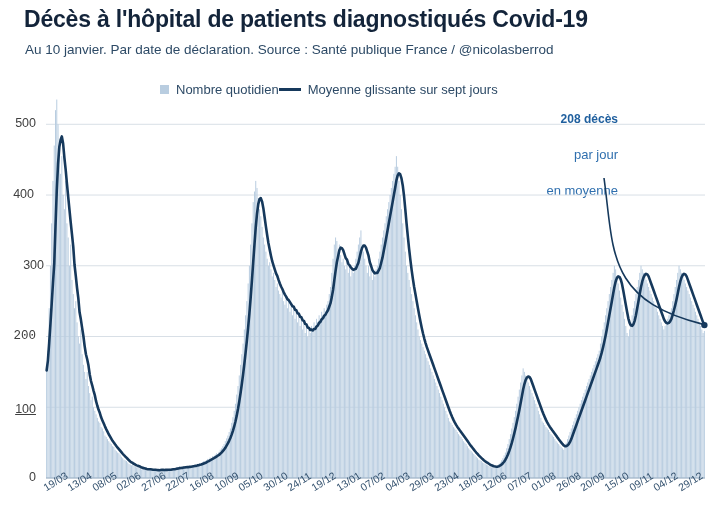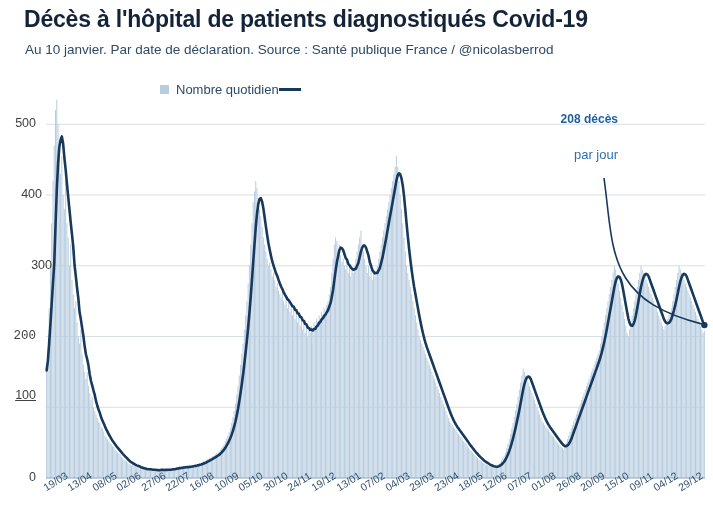--- a/index.html
+++ b/index.html
@@ -58,26 +58,28 @@
   <div class="title">Décès à l'hôpital de patients diagnostiqués Covid-19</div>
   <div class="subtitle">Au 10 janvier. Par date de déclaration. Source : Santé publique France / @nicolasberrod</div>
 
   <div class="legend">
     <div class="legend-item">
       <span class="legend-swatch-bar"></span>
       <span>Nombre quotidien</span>
     </div>
     <div class="legend-item">
       <span class="legend-swatch-line"></span>
+      <span>Moyenne glissante sur sept jours</span>
     </div>
   </div>
 
   <div class="annot">
     <div class="annot-main">208 décès</div>
     <div class="annot-sub">par jour</div>
+    <div class="annot-sub">en moyenne</div>
   </div>
 
   <svg id="plot" width="713" height="517">
       <line x1="46" y1="478" x2="705" y2="478" stroke="#d8dfe6" stroke-width="1"></line>
       <line x1="46" y1="407.25925925925924" x2="705" y2="407.25925925925924" stroke="#d8dfe6" stroke-width="1"></line>
       <line x1="46" y1="336.51851851851853" x2="705" y2="336.51851851851853" stroke="#d8dfe6" stroke-width="1"></line>
       <line x1="46" y1="265.77777777777777" x2="705" y2="265.77777777777777" stroke="#d8dfe6" stroke-width="1"></line>
       <line x1="46" y1="195.03703703703707" x2="705" y2="195.03703703703707" stroke="#d8dfe6" stroke-width="1"></line>
       <line x1="46" y1="124.2962962962963" x2="705" y2="124.2962962962963" stroke="#d8dfe6" stroke-width="1"></line>
       <g>
@@ -602,24 +604,24 @@
         <rect x="702.60" y="332.98" width="1.00" height="145.02" fill="#b9cde0"></rect>
         <rect x="703.87" y="330.86" width="1.00" height="147.14" fill="#b9cde0"></rect>
       </g>
       <path d="M46.63 370.47 L47.90 360.57 L49.17 343.12 L50.44 323.79 L51.70 303.69 L52.97 283.23 L54.24 263.55 L55.50 226.37 L56.77 190.49 L58.04 164.21 L59.31 147.03 L60.57 139.96 L61.84 136.42 L63.11 143.50 L64.38 157.65 L65.64 169.27 L66.91 183.42 L68.18 196.55 L69.45 209.69 L70.71 222.32 L71.98 234.45 L73.25 246.58 L74.51 264.77 L75.78 275.88 L77.05 288.01 L78.32 298.12 L79.58 312.26 L80.85 319.34 L82.12 327.93 L83.39 336.01 L84.65 346.12 L85.92 354.20 L87.19 359.26 L88.45 365.32 L89.72 374.42 L90.99 380.98 L92.26 385.53 L93.52 390.58 L94.79 395.13 L96.06 401.20 L97.33 405.74 L98.59 409.79 L99.86 413.02 L101.13 417.37 L102.40 420.40 L103.66 423.33 L104.93 426.36 L106.20 429.09 L107.46 431.61 L108.73 434.24 L110.00 436.47 L111.27 438.69 L112.53 440.81 L113.80 442.43 L115.07 444.25 L116.34 445.96 L117.60 447.58 L118.87 449.10 L120.14 450.61 L121.40 452.13 L122.67 453.75 L123.94 455.16 L125.21 456.47 L126.47 457.69 L127.74 459.00 L129.01 460.31 L130.28 461.43 L131.54 462.44 L132.81 463.04 L134.08 463.85 L135.35 464.66 L136.61 465.37 L137.88 465.77 L139.15 466.28 L140.41 466.78 L141.68 467.59 L142.95 467.89 L144.22 468.20 L145.48 468.50 L146.75 469.01 L148.02 469.21 L149.29 469.21 L150.55 469.21 L151.82 469.51 L153.09 469.81 L154.35 469.81 L155.62 469.81 L156.89 470.02 L158.16 470.12 L159.42 470.22 L160.69 470.02 L161.96 469.81 L163.23 469.92 L164.49 470.02 L165.76 469.81 L167.03 469.92 L168.30 469.81 L169.56 469.81 L170.83 469.81 L172.10 469.51 L173.36 469.21 L174.63 469.21 L175.90 468.90 L177.17 468.60 L178.43 468.50 L179.70 468.10 L180.97 468.00 L182.24 467.89 L183.50 467.49 L184.77 467.39 L186.04 467.19 L187.30 466.98 L188.57 467.09 L189.84 466.88 L191.11 466.68 L192.37 466.48 L193.64 466.28 L194.91 466.08 L196.18 465.87 L197.44 465.37 L198.71 465.17 L199.98 464.66 L201.25 464.46 L202.51 463.95 L203.78 463.45 L205.05 462.94 L206.31 462.44 L207.58 461.63 L208.85 461.12 L210.12 460.21 L211.38 459.61 L212.65 458.90 L213.92 458.19 L215.19 457.38 L216.45 456.58 L217.72 455.77 L218.99 454.96 L220.25 453.75 L221.52 452.63 L222.79 451.12 L224.06 449.60 L225.32 447.88 L226.59 445.66 L227.86 443.34 L229.13 440.81 L230.39 437.98 L231.66 434.65 L232.93 430.81 L234.20 426.46 L235.46 421.51 L236.73 415.65 L238.00 409.08 L239.26 401.50 L240.53 393.21 L241.80 384.22 L243.07 374.62 L244.33 364.01 L245.60 352.69 L246.87 340.56 L248.14 327.42 L249.40 313.28 L250.67 297.61 L251.94 280.43 L253.20 262.24 L254.47 244.56 L255.74 227.38 L257.01 213.73 L258.27 204.13 L259.54 199.08 L260.81 198.07 L262.08 201.61 L263.34 208.17 L264.61 217.27 L265.88 226.37 L267.15 234.96 L268.41 243.04 L269.68 249.61 L270.95 255.67 L272.21 261.23 L273.48 265.27 L274.75 269.31 L276.02 273.36 L277.28 275.88 L278.55 279.93 L279.82 283.46 L281.09 286.49 L282.35 289.02 L283.62 292.05 L284.89 294.58 L286.15 296.60 L287.42 299.13 L288.69 300.14 L289.96 302.16 L291.22 304.18 L292.49 306.20 L293.76 306.71 L295.03 309.74 L296.29 310.24 L297.56 313.28 L298.83 313.78 L300.10 316.81 L301.36 317.32 L302.63 320.35 L303.90 320.85 L305.16 323.89 L306.43 324.39 L307.70 327.42 L308.97 327.93 L310.23 329.95 L311.50 329.44 L312.77 330.46 L314.04 328.94 L315.30 328.94 L316.57 326.41 L317.84 325.40 L319.10 322.88 L320.37 321.87 L321.64 319.34 L322.91 318.33 L324.17 315.80 L325.44 314.79 L326.71 312.26 L327.98 310.24 L329.24 306.71 L330.51 303.17 L331.78 297.11 L333.05 290.03 L334.31 280.43 L335.58 270.83 L336.85 262.24 L338.11 256.18 L339.38 250.11 L340.65 247.59 L341.92 248.09 L343.18 250.11 L344.45 254.16 L345.72 258.20 L346.99 259.71 L348.25 263.76 L349.52 265.27 L350.79 267.29 L352.05 268.81 L353.32 269.82 L354.59 269.31 L355.86 268.81 L357.12 265.78 L358.39 262.75 L359.66 257.19 L360.93 251.63 L362.19 247.59 L363.46 245.57 L364.73 245.57 L366.00 247.59 L367.26 251.63 L368.53 255.67 L369.80 262.24 L371.06 265.78 L372.33 269.82 L373.60 271.84 L374.87 273.36 L376.13 272.85 L377.40 272.85 L378.67 270.33 L379.94 267.80 L381.20 262.75 L382.47 257.69 L383.74 251.12 L385.00 244.56 L386.27 237.48 L387.54 230.41 L388.81 223.33 L390.07 216.26 L391.34 209.19 L392.61 202.11 L393.88 195.04 L395.14 187.96 L396.41 180.38 L397.68 175.33 L398.95 173.31 L400.21 174.32 L401.48 178.36 L402.75 185.44 L404.01 195.54 L405.28 209.19 L406.55 223.33 L407.82 236.47 L409.08 248.60 L410.35 259.71 L411.62 269.82 L412.89 278.92 L414.15 287.00 L415.42 294.07 L416.69 301.15 L417.95 308.22 L419.22 315.30 L420.49 321.87 L421.76 327.93 L423.02 333.49 L424.29 338.54 L425.56 343.09 L426.83 347.13 L428.09 350.67 L429.36 354.20 L430.63 357.74 L431.90 361.28 L433.16 364.81 L434.43 368.35 L435.70 371.89 L436.96 375.43 L438.23 378.96 L439.50 382.50 L440.77 386.04 L442.03 389.57 L443.30 393.11 L444.57 396.65 L445.84 400.19 L447.10 403.72 L448.37 407.26 L449.64 410.80 L450.90 414.03 L452.17 417.06 L453.44 419.89 L454.71 422.42 L455.97 424.64 L457.24 426.66 L458.51 428.48 L459.78 430.30 L461.04 432.02 L462.31 433.74 L463.58 435.56 L464.85 437.37 L466.11 439.09 L467.38 440.81 L468.65 442.63 L469.91 444.45 L471.18 446.17 L472.45 447.78 L473.72 449.40 L474.98 451.02 L476.25 452.53 L477.52 453.95 L478.79 455.36 L480.05 456.68 L481.32 457.89 L482.59 459.10 L483.85 460.21 L485.12 461.22 L486.39 462.13 L487.66 462.94 L488.92 463.75 L490.19 464.56 L491.46 465.27 L492.73 465.77 L493.99 466.28 L495.26 466.48 L496.53 466.68 L497.80 466.58 L499.06 466.18 L500.33 465.47 L501.60 464.56 L502.86 463.25 L504.13 461.73 L505.40 459.71 L506.67 457.28 L507.93 454.45 L509.20 451.12 L510.47 447.38 L511.74 443.13 L513.00 438.49 L514.27 433.43 L515.54 428.08 L516.80 422.32 L518.07 416.25 L519.34 409.89 L520.61 403.32 L521.87 396.55 L523.14 389.57 L524.41 384.02 L525.68 379.97 L526.94 377.45 L528.21 376.44 L529.48 376.94 L530.75 378.96 L532.01 382.50 L533.28 386.04 L534.55 389.57 L535.81 393.11 L537.08 396.65 L538.35 400.19 L539.62 403.72 L540.88 407.26 L542.15 410.80 L543.42 414.03 L544.69 417.06 L545.95 419.89 L547.22 422.42 L548.49 424.64 L549.75 426.66 L551.02 428.48 L552.29 430.30 L553.56 432.02 L554.82 433.74 L556.09 435.56 L557.36 437.37 L558.63 439.09 L559.89 440.71 L561.16 442.33 L562.43 443.94 L563.70 445.46 L564.96 446.17 L566.23 446.17 L567.50 445.46 L568.76 444.04 L570.03 441.92 L571.30 439.09 L572.57 435.56 L573.83 432.02 L575.10 428.48 L576.37 424.94 L577.64 421.41 L578.90 417.87 L580.17 414.33 L581.44 410.80 L582.70 407.26 L583.97 403.72 L585.24 400.19 L586.51 396.65 L587.77 393.11 L589.04 389.57 L590.31 386.04 L591.58 382.50 L592.84 378.96 L594.11 375.43 L595.38 371.89 L596.65 368.35 L597.91 364.81 L599.18 361.28 L600.45 357.24 L601.71 352.69 L602.98 347.63 L604.25 342.08 L605.52 336.01 L606.78 329.44 L608.05 322.37 L609.32 315.30 L610.59 308.22 L611.85 301.15 L613.12 294.07 L614.39 287.00 L615.65 281.44 L616.92 277.90 L618.19 276.39 L619.46 276.89 L620.72 279.42 L621.99 283.97 L623.26 290.54 L624.53 297.61 L625.79 304.69 L627.06 311.76 L628.33 318.33 L629.60 322.88 L630.86 325.40 L632.13 325.91 L633.40 324.39 L634.66 320.85 L635.93 315.30 L637.20 308.22 L638.47 301.15 L639.73 294.07 L641.00 287.00 L642.27 281.44 L643.54 277.40 L644.80 274.87 L646.07 273.86 L647.34 274.37 L648.60 276.39 L649.87 279.93 L651.14 283.46 L652.41 287.00 L653.67 290.54 L654.94 294.07 L656.21 297.61 L657.48 301.15 L658.74 304.69 L660.01 308.22 L661.28 311.76 L662.55 315.30 L663.81 318.83 L665.08 321.36 L666.35 322.88 L667.61 323.38 L668.88 322.88 L670.15 321.36 L671.42 318.83 L672.68 314.79 L673.95 310.24 L675.22 305.19 L676.49 299.63 L677.75 293.57 L679.02 287.00 L680.29 281.44 L681.55 277.40 L682.82 274.87 L684.09 273.86 L685.36 274.37 L686.62 276.39 L687.89 279.93 L689.16 283.46 L690.43 287.00 L691.69 290.54 L692.96 294.07 L694.23 297.61 L695.50 301.15 L696.76 304.69 L698.03 308.22 L699.30 311.76 L700.56 315.30 L701.83 318.83 L703.10 322.37 L704.37 325.10 " fill="none" stroke="#16395c" stroke-width="2.6" stroke-linejoin="round" stroke-linecap="round"></path>
       <line x1="46" y1="478" x2="705" y2="478" stroke="#9bb0c4" stroke-width="1"></line>
       <path d="M 604 178 C 614 250 606 300 702.4 324.1" fill="none" stroke="#16395c" stroke-width="1.6"></path>
       <circle cx="704.4" cy="325.1" r="3.2" fill="#16395c"></circle>
     </svg>
 
 <div class="ylabel" style="left: 2px; top: 470px;">0</div>
-    <div class="ylabel" style="left: 2px; top: 388px; text-decoration: underline;">100</div>
+    <div class="ylabel" style="left: 2px; top: 402px; text-decoration: underline;">100</div>
     <div class="ylabel" style="left: 2px; top: 328.519px; font-family: Liberation Mono, monospace;">200</div>
-    <div class="ylabel" style="left: 18px; top: 257.778px;">300</div>
-    <div class="ylabel" style="left: 8px; top: 187.037px;">400</div>
+    <div class="ylabel" style="left: 10px; top: 257.778px;">300</div>
+    <div class="ylabel" style="left: 0; top: 187.037px;">400</div>
     <div class="ylabel" style="left: 2px; top: 116.296px;">500</div>
     <div class="xlabel" style="left: 40.9833px; top: 483px;">19/03</div>
     <div class="xlabel" style="left: 65.3907px; top: 483px;">13/04</div>
     <div class="xlabel" style="left: 89.7981px; top: 483px;">08/05</div>
     <div class="xlabel" style="left: 114.206px; top: 483px;">02/06</div>
     <div class="xlabel" style="left: 138.613px; top: 483px;">27/06</div>
     <div class="xlabel" style="left: 163.02px; top: 483px;">22/07</div>
     <div class="xlabel" style="left: 187.428px; top: 483px;">16/08</div>
     <div class="xlabel" style="left: 211.835px; top: 483px;">10/09</div>
     <div class="xlabel" style="left: 236.243px; top: 483px;">05/10</div>

